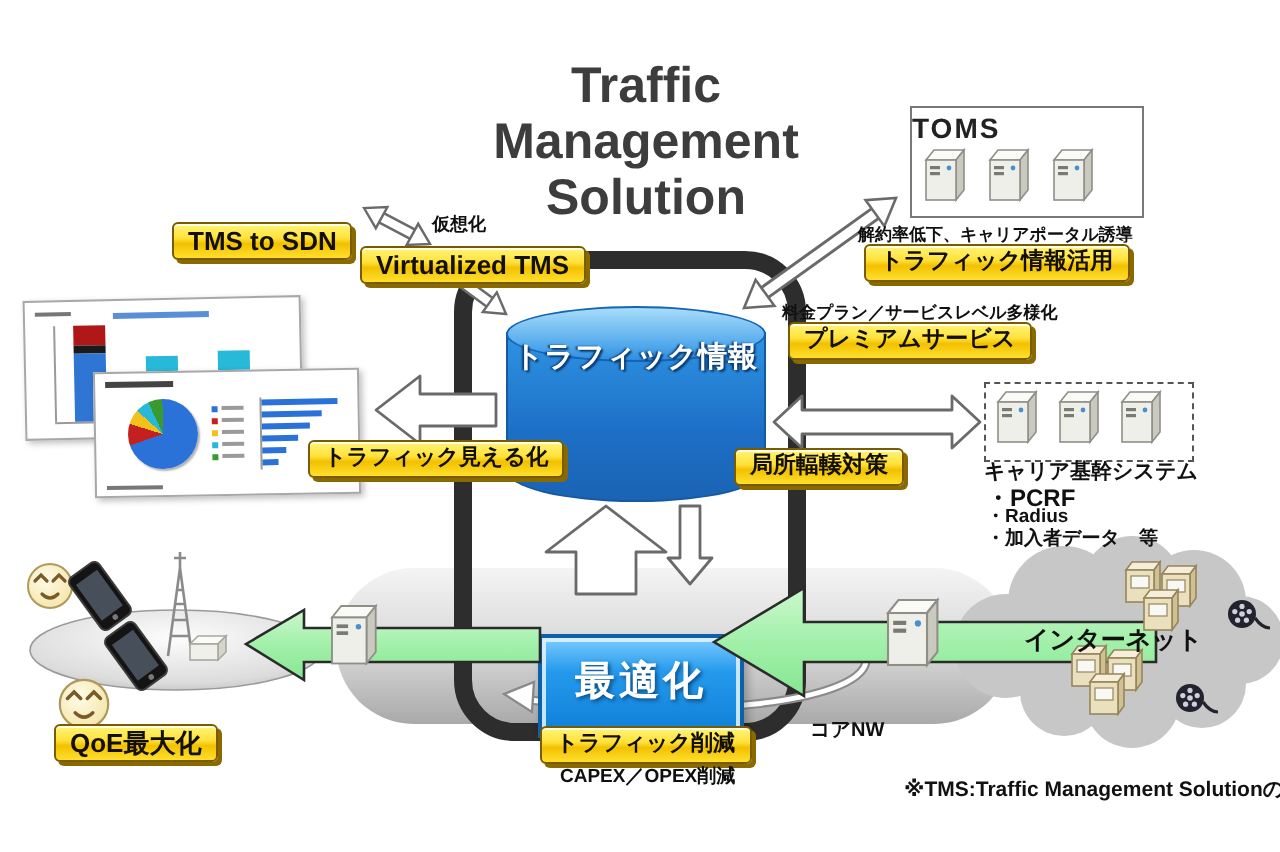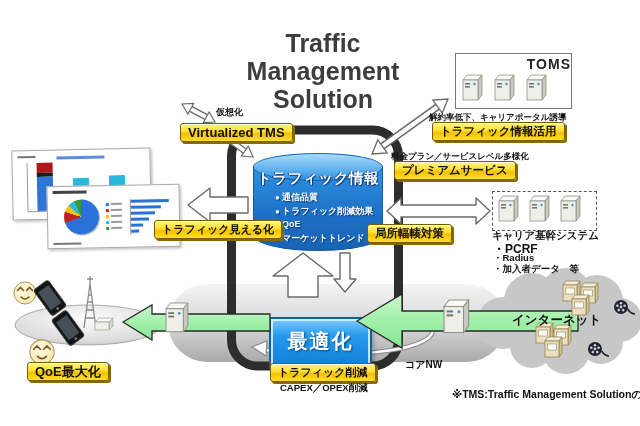--- a/index.html
+++ b/index.html
@@ -18,21 +18,21 @@
          background:linear-gradient(180deg,#fff479 0%,#ffe13a 42%,#f2c100 58%,#ffdf2e 100%);
          border:1px solid #7a5c00;border-radius:3px;
          box-shadow:2px 2px 0 #8a6a00, inset 0 1px 0 rgba(255,255,255,.8);
          color:#141000;font-weight:bold;padding:1px 7px;font-size:12px;line-height:15px;}
 
   
   .cap{position:absolute;z-index:4;font-weight:bold;color:#101010;font-size:8.5px;white-space:nowrap;text-align:right;}
 
   
   .toms{left:455px;top:53px;width:115px;height:54px;background:#fff;border:1.5px solid #787878;z-index:2;}
-  .toms-title{text-align:right;font-size:14px;font-weight:bold;letter-spacing:1px;margin-top:2px;color:#222;}
+  .toms-title{text-align:left;font-size:14px;font-weight:bold;letter-spacing:1px;margin-top:2px;color:#222;}
 
   
   .carrierbox{left:492px;top:191px;width:103px;height:38px;border:1.6px dashed #555;background:transparent;z-index:2;}
 
   
   .sdn{left:62px;top:50px;width:140px;height:66px;z-index:2;}
   .sdn .sheet{position:absolute;width:106px;height:15px;border:1px solid #8fa3b8;transform:skewX(-36deg);}
   .sdn-label{position:absolute;left:38px;top:13px;width:58px;height:24px;background:rgba(255,255,255,.72);
              text-align:center;font-size:17px;font-weight:bold;color:#1d1d1d;line-height:24px;}
 
@@ -190,26 +190,20 @@
     <div class="hbar" style="left:83px;top:32px;width:18px;"></div>
     <div class="hbar" style="left:83px;top:38px;width:12px;"></div>
     <div class="hbar" style="left:83px;top:44px;width:8px;"></div>
     <div class="tick" style="left:5px;bottom:3px;width:28px;height:2px;background:#777;"></div>
   </div>
 
   <div class="abs cyl">
     <div class="cyl-body"></div>
     <div class="cyl-top"></div>
     <div class="cyl-title">トラフィック情報</div>
-    <div class="cyl-list">
-      <div class="cyl-item">通信品質</div>
-      <div class="cyl-item">トラフィック削減効果</div>
-      <div class="cyl-item">QoE</div>
-      <div class="cyl-item">マーケットトレンド</div>
-    </div>
   </div>
 
   <div class="abs opt">
     <div class="opt-label">最適化</div>
   </div>
 
   <svg class="layer fgl" width="640" height="426" viewBox="0 0 640 426">
     <defs>
       <g id="sym-server">
         <polygon points="0,5 4,0 19,0 15,5" fill="#fafaf7" stroke="#8f8f88" stroke-width="0.8"></polygon>
@@ -299,20 +293,21 @@
         <use href="#sym-media" x="545" y="337"></use>
       <use href="#sym-reel" transform="translate(595,349)"></use>
     </g>
 
     <use href="#sym-smiley" transform="translate(25,293)"></use>
     <use href="#sym-smiley" transform="translate(42,352) scale(1.1)"></use>
     <use href="#sym-phone" transform="translate(50,298) rotate(-36)"></use>
     <use href="#sym-phone" transform="translate(68,328) rotate(-36)"></use>
   </svg>
 
+  <div class="badge" style="left:86px;top:111px;font-size:13px;">TMS to SDN</div>
   <div class="badge" style="left:180px;top:123px;font-size:13px;">Virtualized TMS</div>
   <div class="cap" style="left:216px;top:106px;font-size:9px;">仮想化</div>
 
   <div class="cap" style="left:429px;top:112px;">解約率低下、キャリアポータル誘導</div>
   <div class="badge" style="left:432px;top:122px;font-size:11.5px;">トラフィック情報活用</div>
 
   <div class="cap" style="left:391px;top:151px;">料金プラン／サービスレベル多様化</div>
   <div class="badge" style="left:394px;top:161px;font-size:11.5px;">プレミアムサービス</div>
 
   <div class="badge" style="left:154px;top:220px;font-size:11px;">トラフィック見える化</div>

